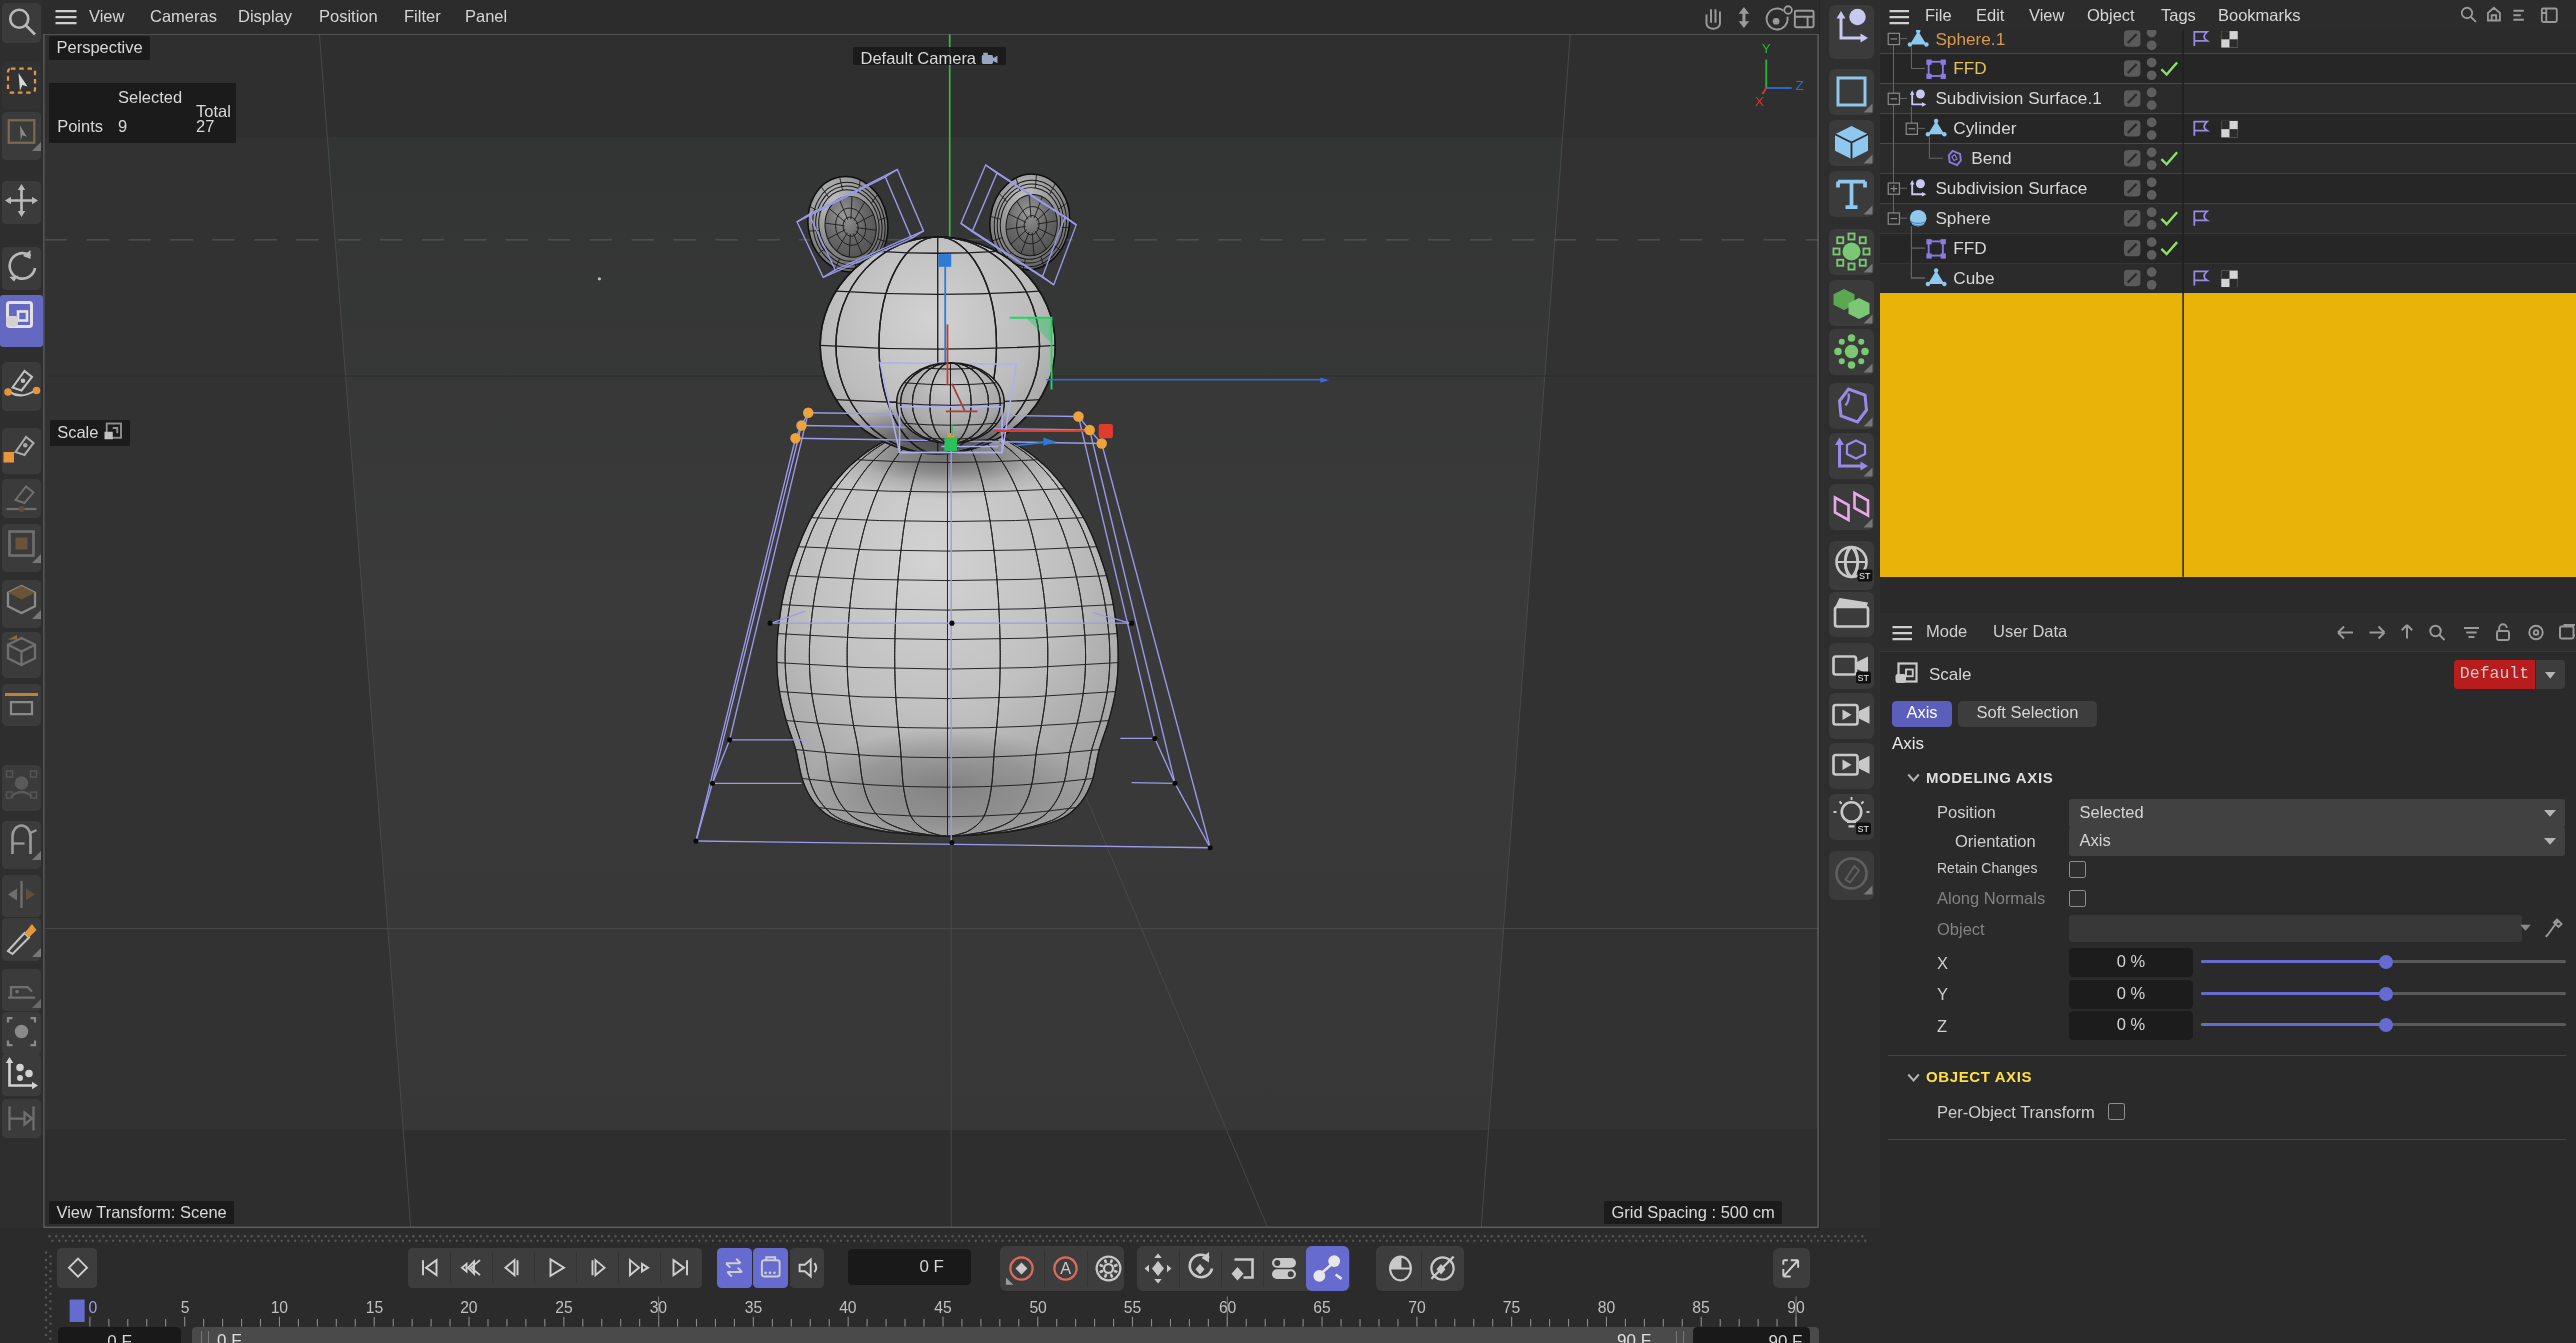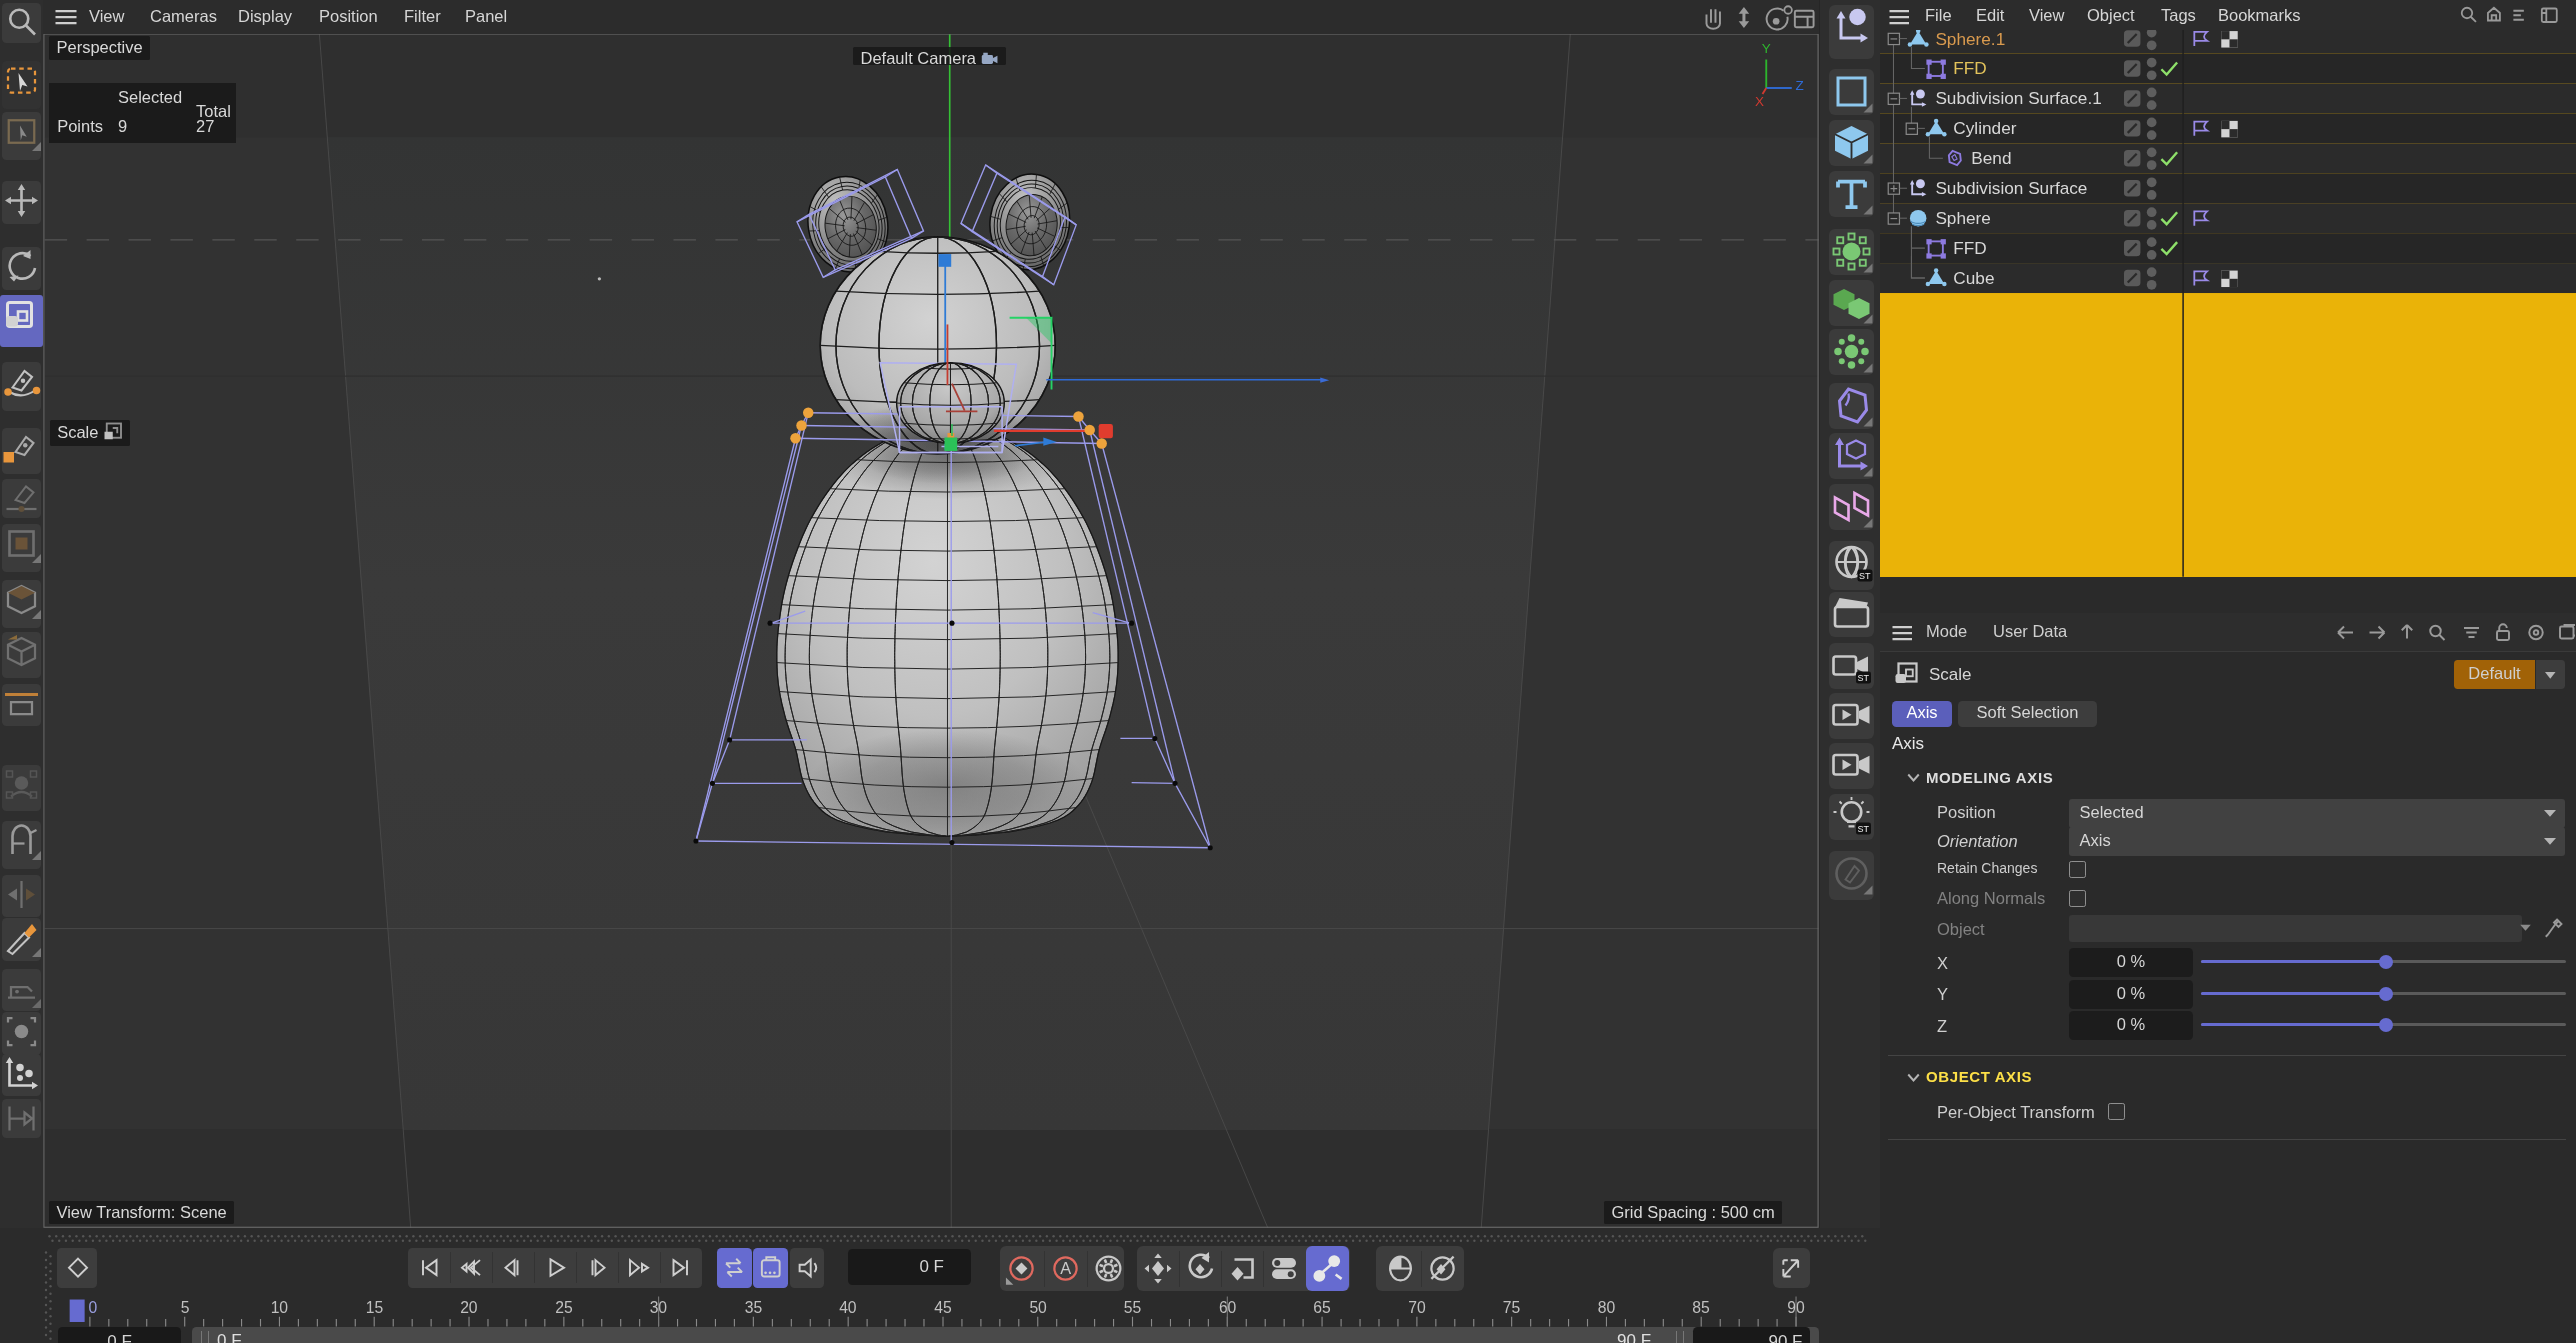--- a/index.html
+++ b/index.html
@@ -759,36 +759,36 @@
               <path d="M306,6 V4 H322 V18 H318"></path>
 </g>
           </svg></div>
 </div>
 <div class="abs" style="left:14.2px;top:85px;"><svg width="25.5" height="30" viewBox="0 0 34 40" style="">
           <rect x="6" y="2" width="24" height="24" fill="none" stroke="#c9c9c9" stroke-width="3"></rect>
           <rect x="16" y="10" width="9" height="9" fill="none" stroke="#c9c9c9" stroke-width="2.5"></rect>
           <rect x="2" y="16" width="14" height="12" rx="3" fill="#c9c9c9"></rect>
         </svg></div>
 <div class="abs" style="left:49px;top:88px;color:#d6d6d6;font-size:17px;">Scale</div>
-<div class="abs" style="left:574px;top:83px;width:81px;height:28.5px;background:#a16207;border-radius:3.7px 0 0 3.7px;color:#cfcfcf;font-size:16.5px;text-align:center;padding-top:3.7px;">Default</div>
+<div class="abs" style="left:574px;top:83px;width:81px;height:28.5px;background:#b91c1c;border-radius:3.7px 0 0 3.7px;color:#cfcfcf;font-size:16.5px;text-align:center;padding-top:3.7px;font-family:Liberation Mono, monospace;">Default</div>
 <div class="abs" style="left:656px;top:83px;width:28.5px;height:28.5px;background:#3d3d3d;border-radius:0 3.7px 3.7px 0;"><svg width="28.5" height="28.5" viewBox="0 0 38 38" style="">
           <path d="M12,16 L19,25 L26,16 Z" fill="#b5b5b5"></path>
         </svg></div>
 <div class="abs" style="left:12px;top:124px;width:60px;height:25.5px;background:#5b5fbb;border-radius:4.5px;color:#fff;font-size:16.5px;text-align:center;padding-top:2.2px;">Axis</div>
 <div class="abs" style="left:78px;top:124px;width:139px;height:25.5px;background:#3d3d3d;border-radius:4.5px;color:#d6d6d6;font-size:16.5px;text-align:center;padding-top:2.2px;">Soft Selection</div>
 <div class="abs" style="left:12px;top:157px;color:#e8e8e8;font-size:17px;">Axis</div>
 <div class="abs" style="left:25.5px;top:193px;"><svg width="16.5" height="15" viewBox="0 0 22 20" style="">
           <path d="M3,6 L10,14 L17,6" fill="none" stroke="#b5b5b5" stroke-width="2.6"></path>
         </svg></div>
 <div class="abs" style="left:46px;top:192px;color:#dedede;font-size:15px;font-weight:bold;letter-spacing:0.6px;">MODELING AXIS</div>
 <div class="abs" style="left:57px;top:226px;color:#cfcfcf;font-size:16.5px;">Position</div>
       <div class="abs" style="left:189px;top:222px;width:496px;height:28.5px;background:#414141;border-radius:3px;color:#d6d6d6;font-size:16.5px;padding:3.7px 0 0 10.5px;">Selected<svg width="18" height="18" viewBox="0 0 24 24" style="position:absolute;right:6px;top:5.2px;">
           <path d="M4,8 L12,17 L20,8 Z" fill="#b5b5b5"></path>
         </svg></div>
-<div class="abs" style="left:57px;top:255px;color:#cfcfcf;font-size:16.5px;font-style:italic;">Orientation</div>
+<div class="abs" style="left:75px;top:255px;color:#cfcfcf;font-size:16.5px;">Orientation</div>
       <div class="abs" style="left:189px;top:250px;width:496px;height:28.5px;background:#414141;border-radius:3px;color:#d6d6d6;font-size:16.5px;padding:3.7px 0 0 10.5px;">Axis<svg width="18" height="18" viewBox="0 0 24 24" style="position:absolute;right:6px;top:5.2px;">
           <path d="M4,8 L12,17 L20,8 Z" fill="#b5b5b5"></path>
         </svg></div>
 <div class="abs" style="left:57px;top:283px;color:#cfcfcf;font-size:14px;">Retain Changes</div>
       <div class="abs" style="left:189px;top:284px;width:17px;height:17px;border:1.5px solid #8f8f8f;border-radius:2.2px;background:#2e2e2e;"></div>
 <div class="abs" style="left:57px;top:312px;color:#828282;font-size:16.5px;">Along Normals</div>
       <div class="abs" style="left:189px;top:313px;width:17px;height:17px;border:1.5px solid #8f8f8f;border-radius:2.2px;background:#2e2e2e;"></div>
 <div class="abs" style="left:57px;top:343px;color:#828282;font-size:16.5px;">Object</div>
 <div class="abs" style="left:189px;top:338px;width:453px;height:27px;background:#383838;border-radius:3px;"></div>
 <div class="abs" style="left:638px;top:344px;"><svg width="15" height="15" viewBox="0 0 20 20" style="">

